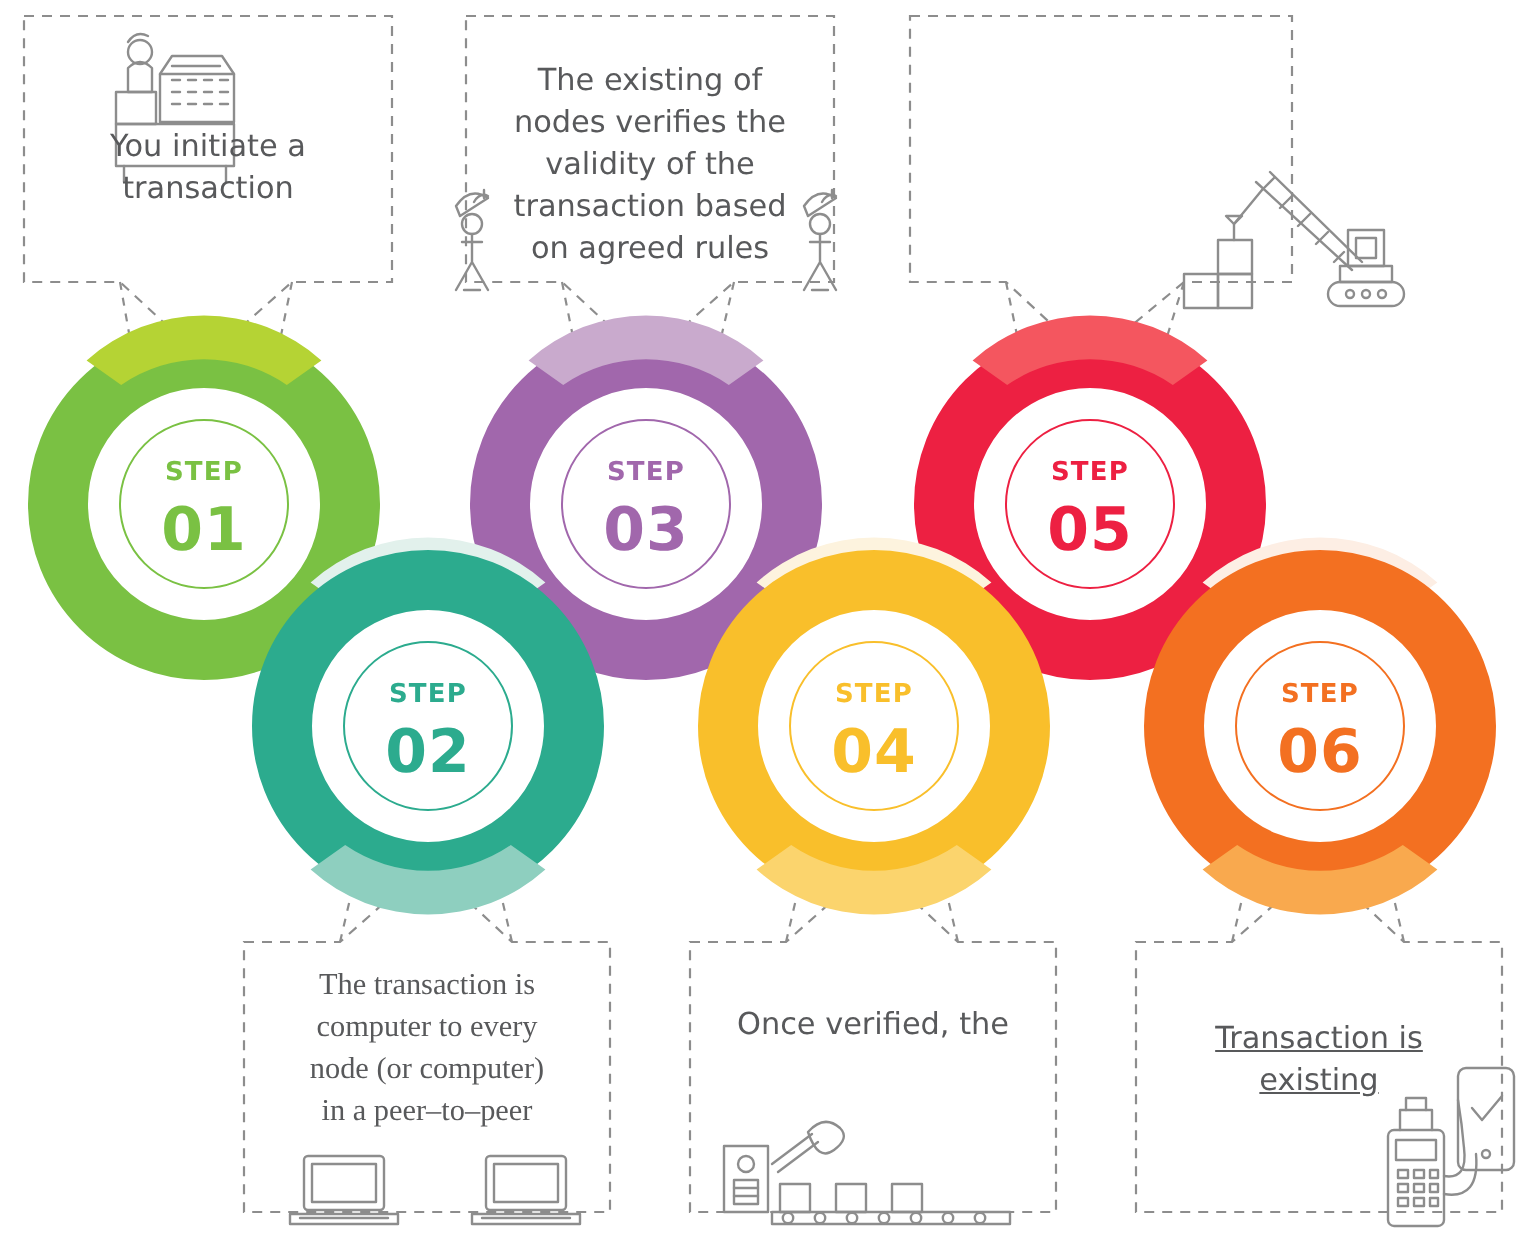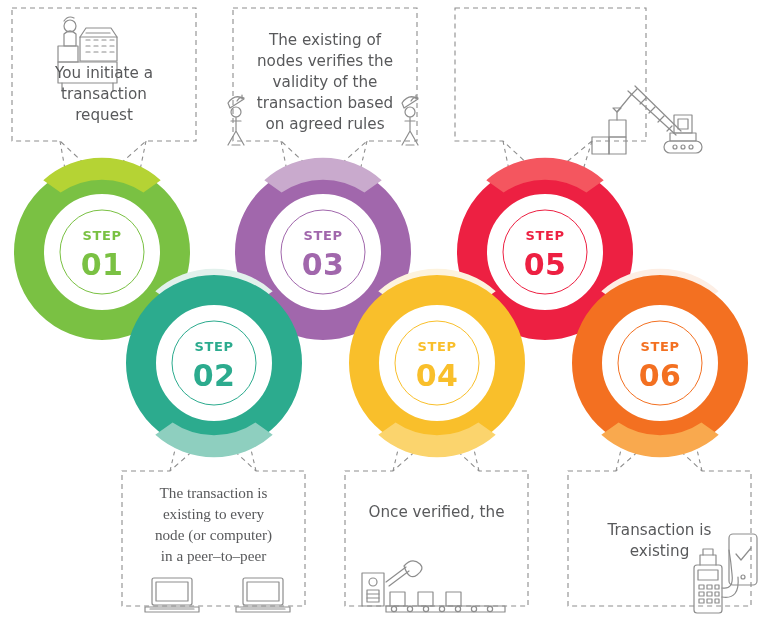--- a/index.html
+++ b/index.html
@@ -229,44 +229,43 @@
     </g>
     <g>
       <text x="660" y="351" text-anchor="middle" fill="#f37021" class="step-word">STEP</text>
       <text x="660" y="386" text-anchor="middle" fill="#f37021" class="step-num">06</text>
     </g>
   </svg>
 
   <div class="box-text" style="left:12px;top:63px;width:184px;">
     <div>You initiate a</div>
     <div>transaction</div>
-    <div>request</div>
   </div>
 
   <div class="box-text" style="left:233px;top:30px;width:184px;">
     <div>The existing of</div>
     <div>nodes verifies the</div>
     <div>validity of the</div>
     <div>transaction based</div>
     <div>on agreed rules</div>
   </div>
 
 
   <div class="box-text" style="left:122px;top:482px;width:183px;font-family:Liberation Serif, serif;">
     <div>The transaction is</div>
-    <div>existing to every</div>
+    <div>computer to every</div>
     <div>node (or computer)</div>
     <div>in a peer–to–peer</div>
   </div>
 
   <div class="box-text" style="left:345px;top:502px;width:183px;">
     <div>Once verified, the</div>
   </div>
 
-  <div class="box-text" style="left:568px;top:520px;width:183px;">
+  <div class="box-text" style="left:568px;top:509px;width:183px;text-decoration:underline;">
     <div>Transaction is</div>
     <div>existing</div>
   </div>
 
   <div class="hit" style="left:14px;top:164px;width:176px;height:176px;border-radius:50%;"></div>
   <div class="hit" style="left:126px;top:275px;width:176px;height:176px;border-radius:50%;"></div>
   <div class="hit" style="left:235px;top:164px;width:176px;height:176px;border-radius:50%;"></div>
   <div class="hit" style="left:349px;top:275px;width:176px;height:176px;border-radius:50%;"></div>
   <div class="hit" style="left:457px;top:164px;width:176px;height:176px;border-radius:50%;"></div>
   <div class="hit" style="left:572px;top:275px;width:176px;height:176px;border-radius:50%;"></div>

